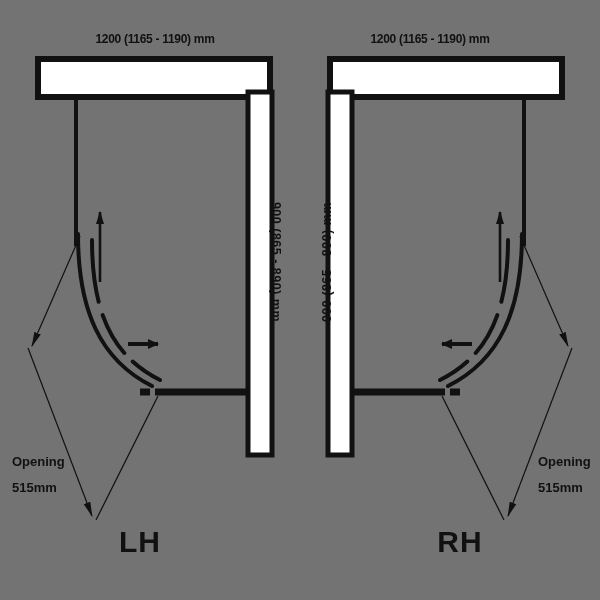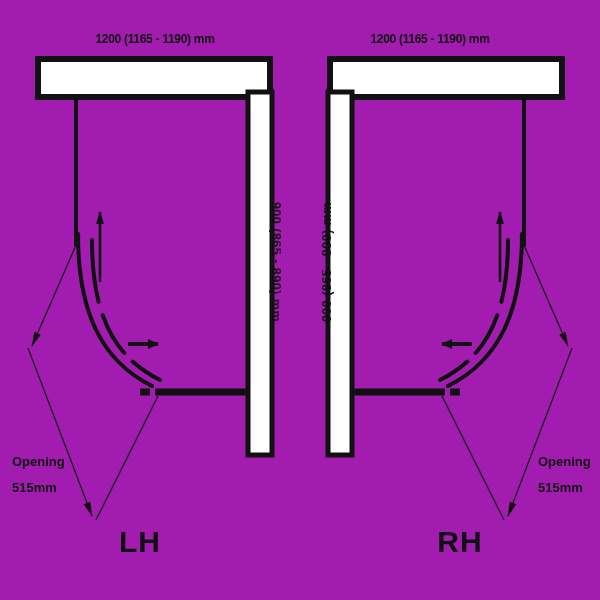--- a/index.html
+++ b/index.html
@@ -10,21 +10,21 @@
   body {
     width: 600px;
     height: 600px;
     font-family: "Liberation Sans", sans-serif;
     overflow: hidden;
   }
   #drawing {
     position: relative;
     width: 600px;
     height: 600px;
-    background: #a21caf;
+    background: #737373;
   }
   svg.canvas {
     position: absolute;
     top: 0;
     left: 0;
     width: 600px;
     height: 600px;
     display: block;
   }
   .label-text {

